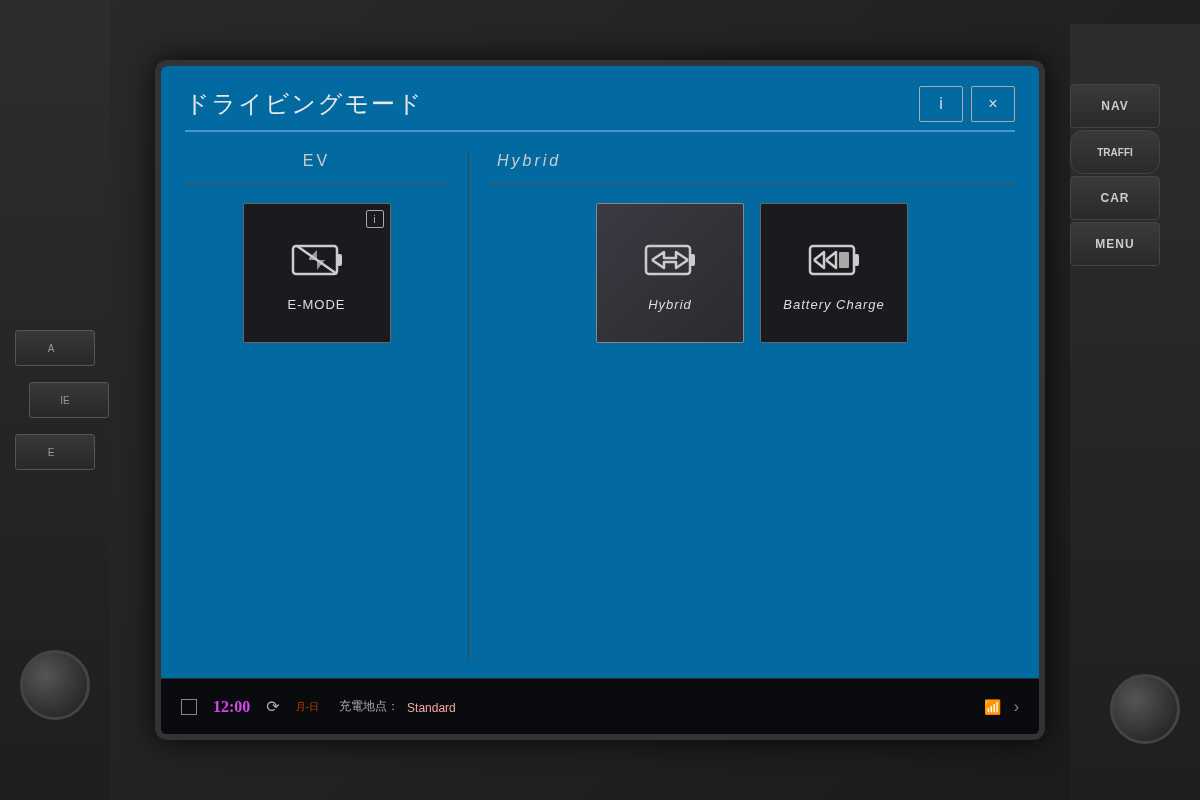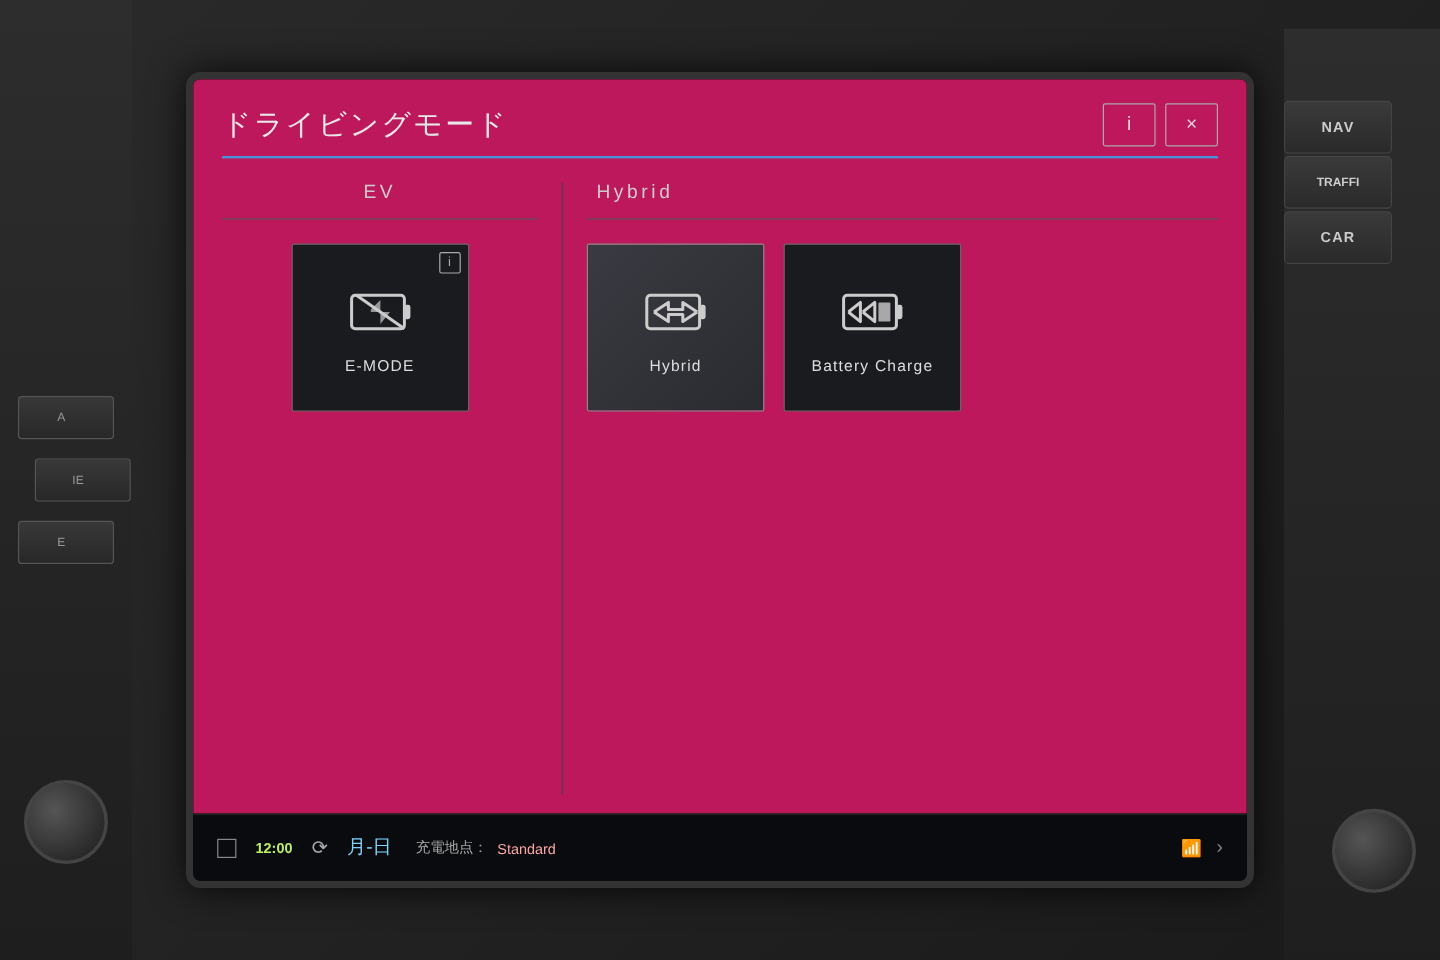--- a/index.html
+++ b/index.html
@@ -113,21 +113,21 @@
     .screen-content {
       flex: 1;
       background: #0d0d0d;
       display: flex;
       flex-direction: column;
     }
 
     
     .main-display {
       flex: 1;
-      background: #be185d;
+      background: #0369a1;
       display: flex;
       flex-direction: column;
       padding: 20px 24px 16px;
     }
 
     
     .header {
       display: flex;
       align-items: center;
       justify-content: space-between;
@@ -179,22 +179,23 @@
       flex-direction: column;
       align-items: center;
       border-right: 1px solid #444;
       padding-right: 20px;
     }
 
     .hybrid-section {
       flex: 2;
       display: flex;
       flex-direction: column;
-      align-items: flex-start;
+      align-items: center;
       padding-left: 20px;
+      font-style: italic;
     }
 
     .section-label {
       color: #ccc;
       font-size: 16px;
       font-weight: 300;
       letter-spacing: 3px;
       margin-bottom: 12px;
       text-align: center;
       width: 100%;
@@ -282,33 +283,34 @@
     }
 
     .status-square {
       width: 16px;
       height: 16px;
       border: 1.5px solid #888;
       background: transparent;
     }
 
     .status-time {
-      color: #bef264;
-      font-size: 12px;
+      color: #d946ef;
+      font-size: 16px;
       font-weight: bold;
+      font-family: Liberation Serif, serif;
     }
 
     .status-icon {
       color: #aaa;
       font-size: 16px;
     }
 
     .status-date {
-      color: #7dd3fc;
-      font-size: 16px;
+      color: #c2410c;
+      font-size: 10px;
     }
 
     .status-location {
       color: #aaa;
       font-size: 12px;
       margin-left: 4px;
     }
 
     .status-right {
       margin-left: auto;
@@ -436,18 +438,19 @@
         <div class="status-right">
           <span style="color:#888; font-size:14px;">📶</span>
           <span class="status-arrow">›</span>
         </div>
       </div>
     </div>
   </div>
 
   <div class="side-panel-right">
     <div class="side-button">NAV</div>
-    <div class="side-button" style="font-size:10px; letter-spacing:0px;">TRAFFI</div>
+    <div class="side-button" style="font-size:10px; letter-spacing:0px;border-radius:13px;">TRAFFI</div>
     <div class="side-button">CAR</div>
+    <div class="side-button">MENU</div>
     <div class="knob knob-right"></div>
   </div>
 
 </div>
 
 </body></html>

